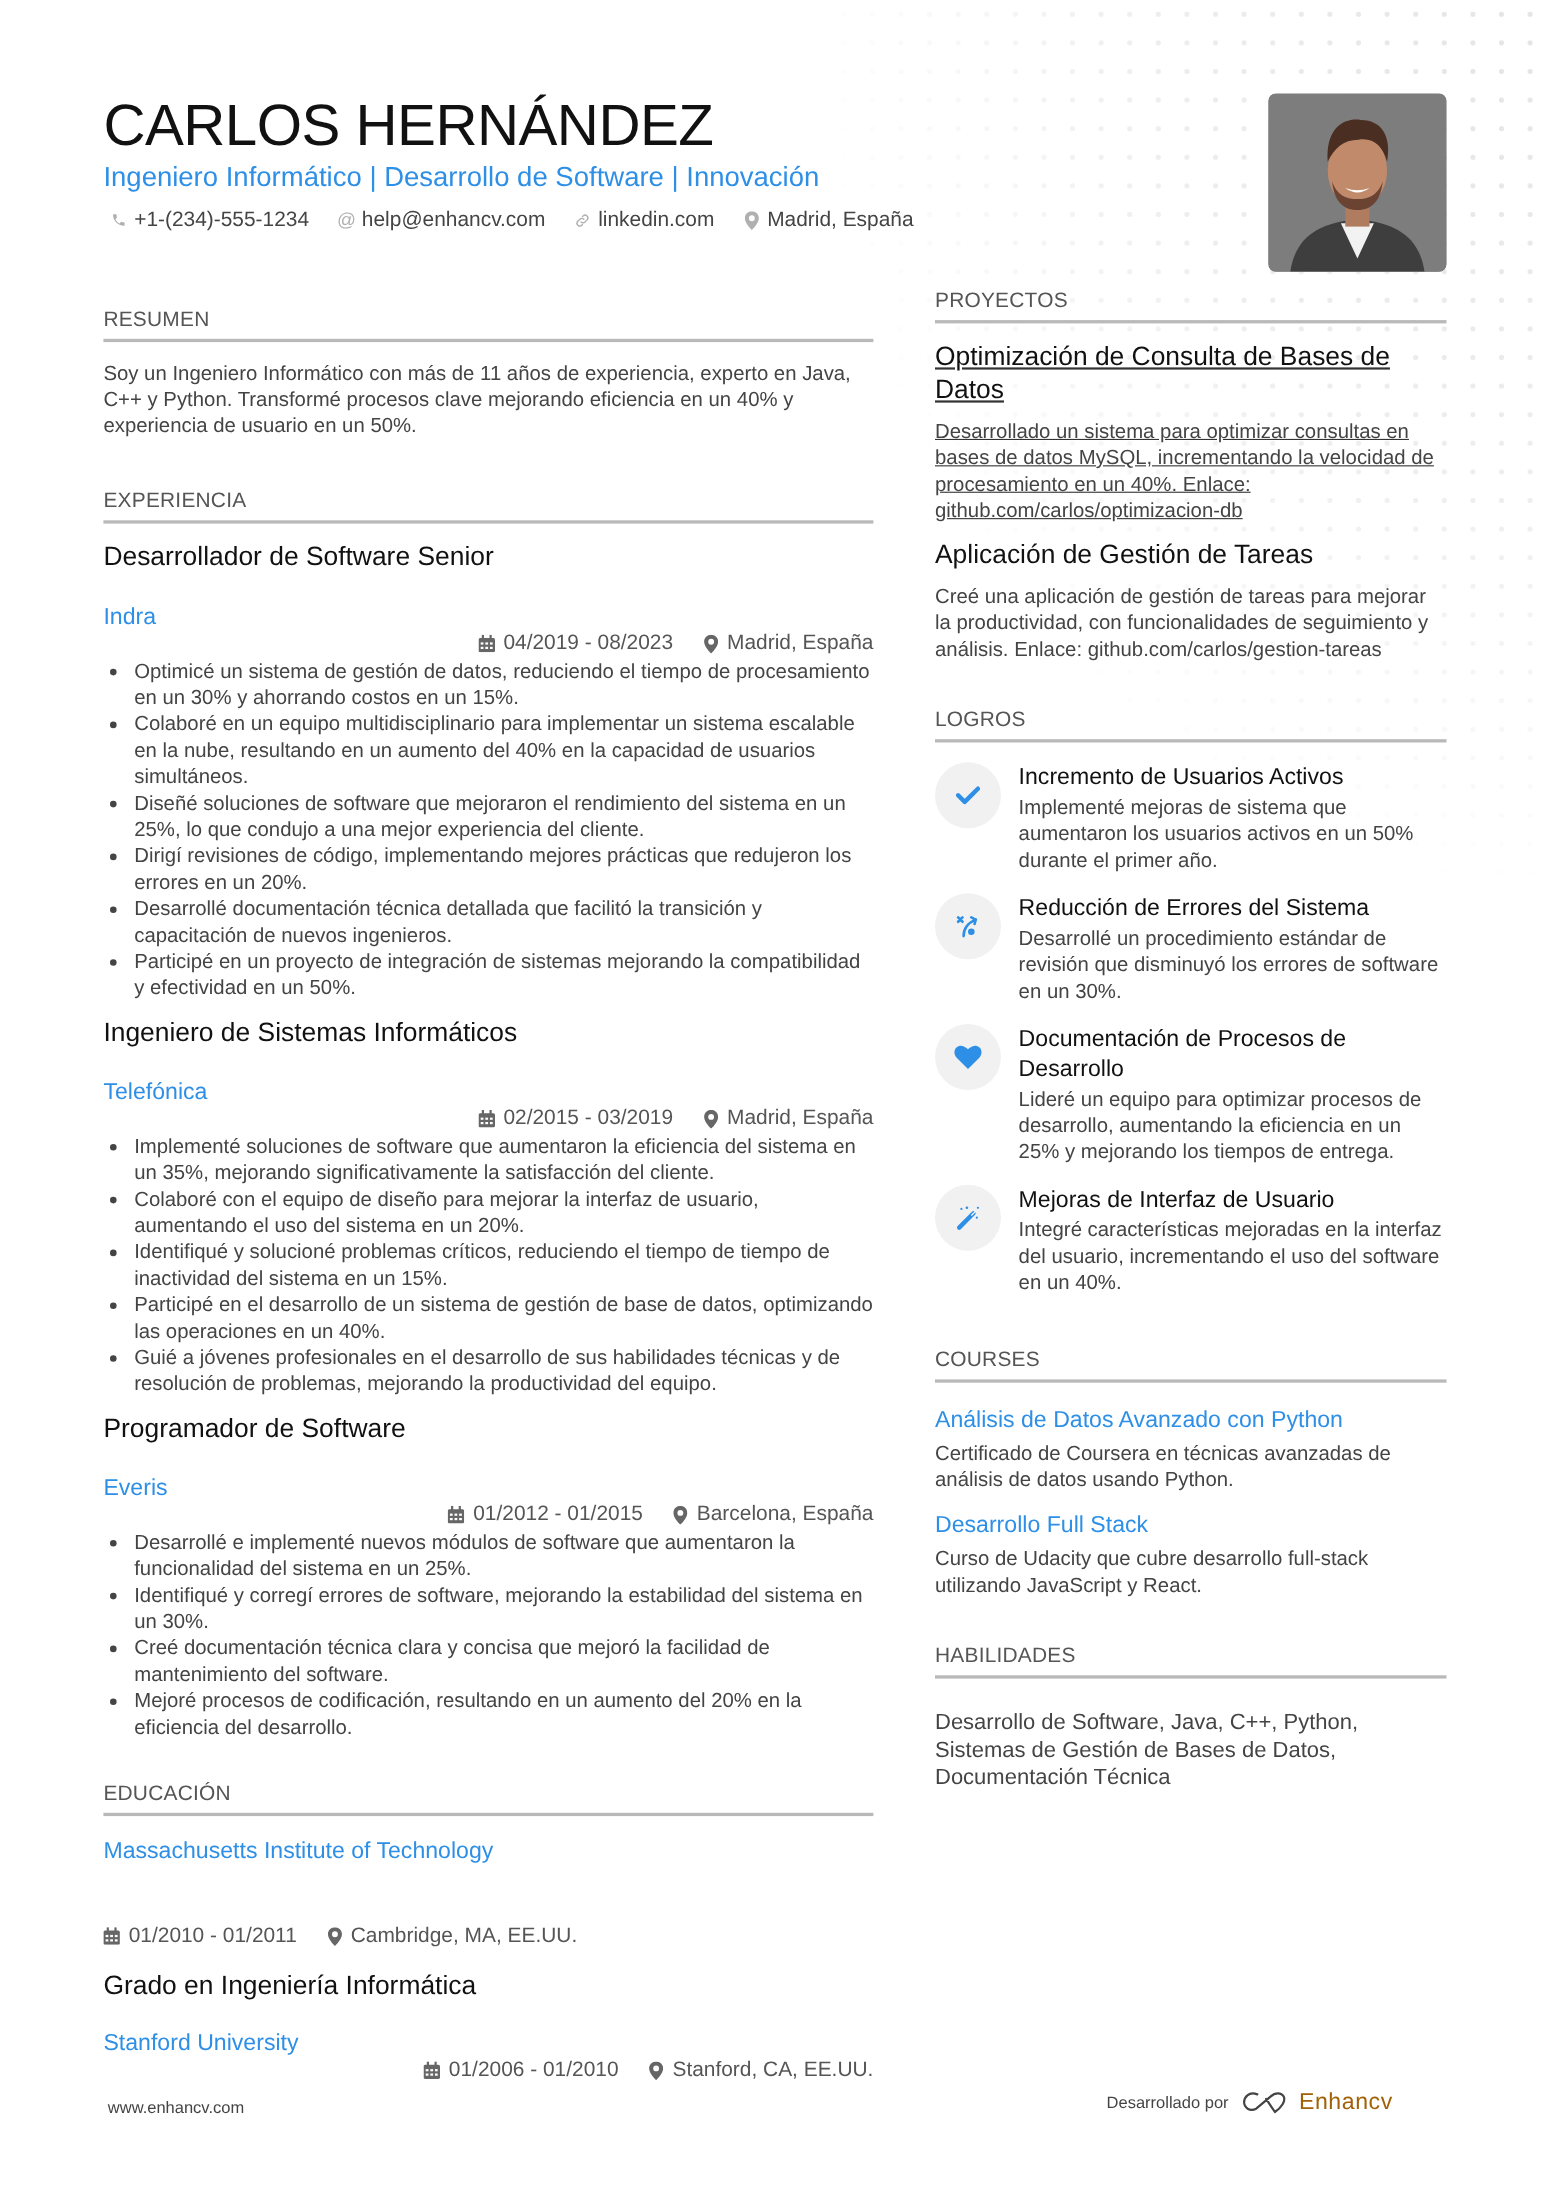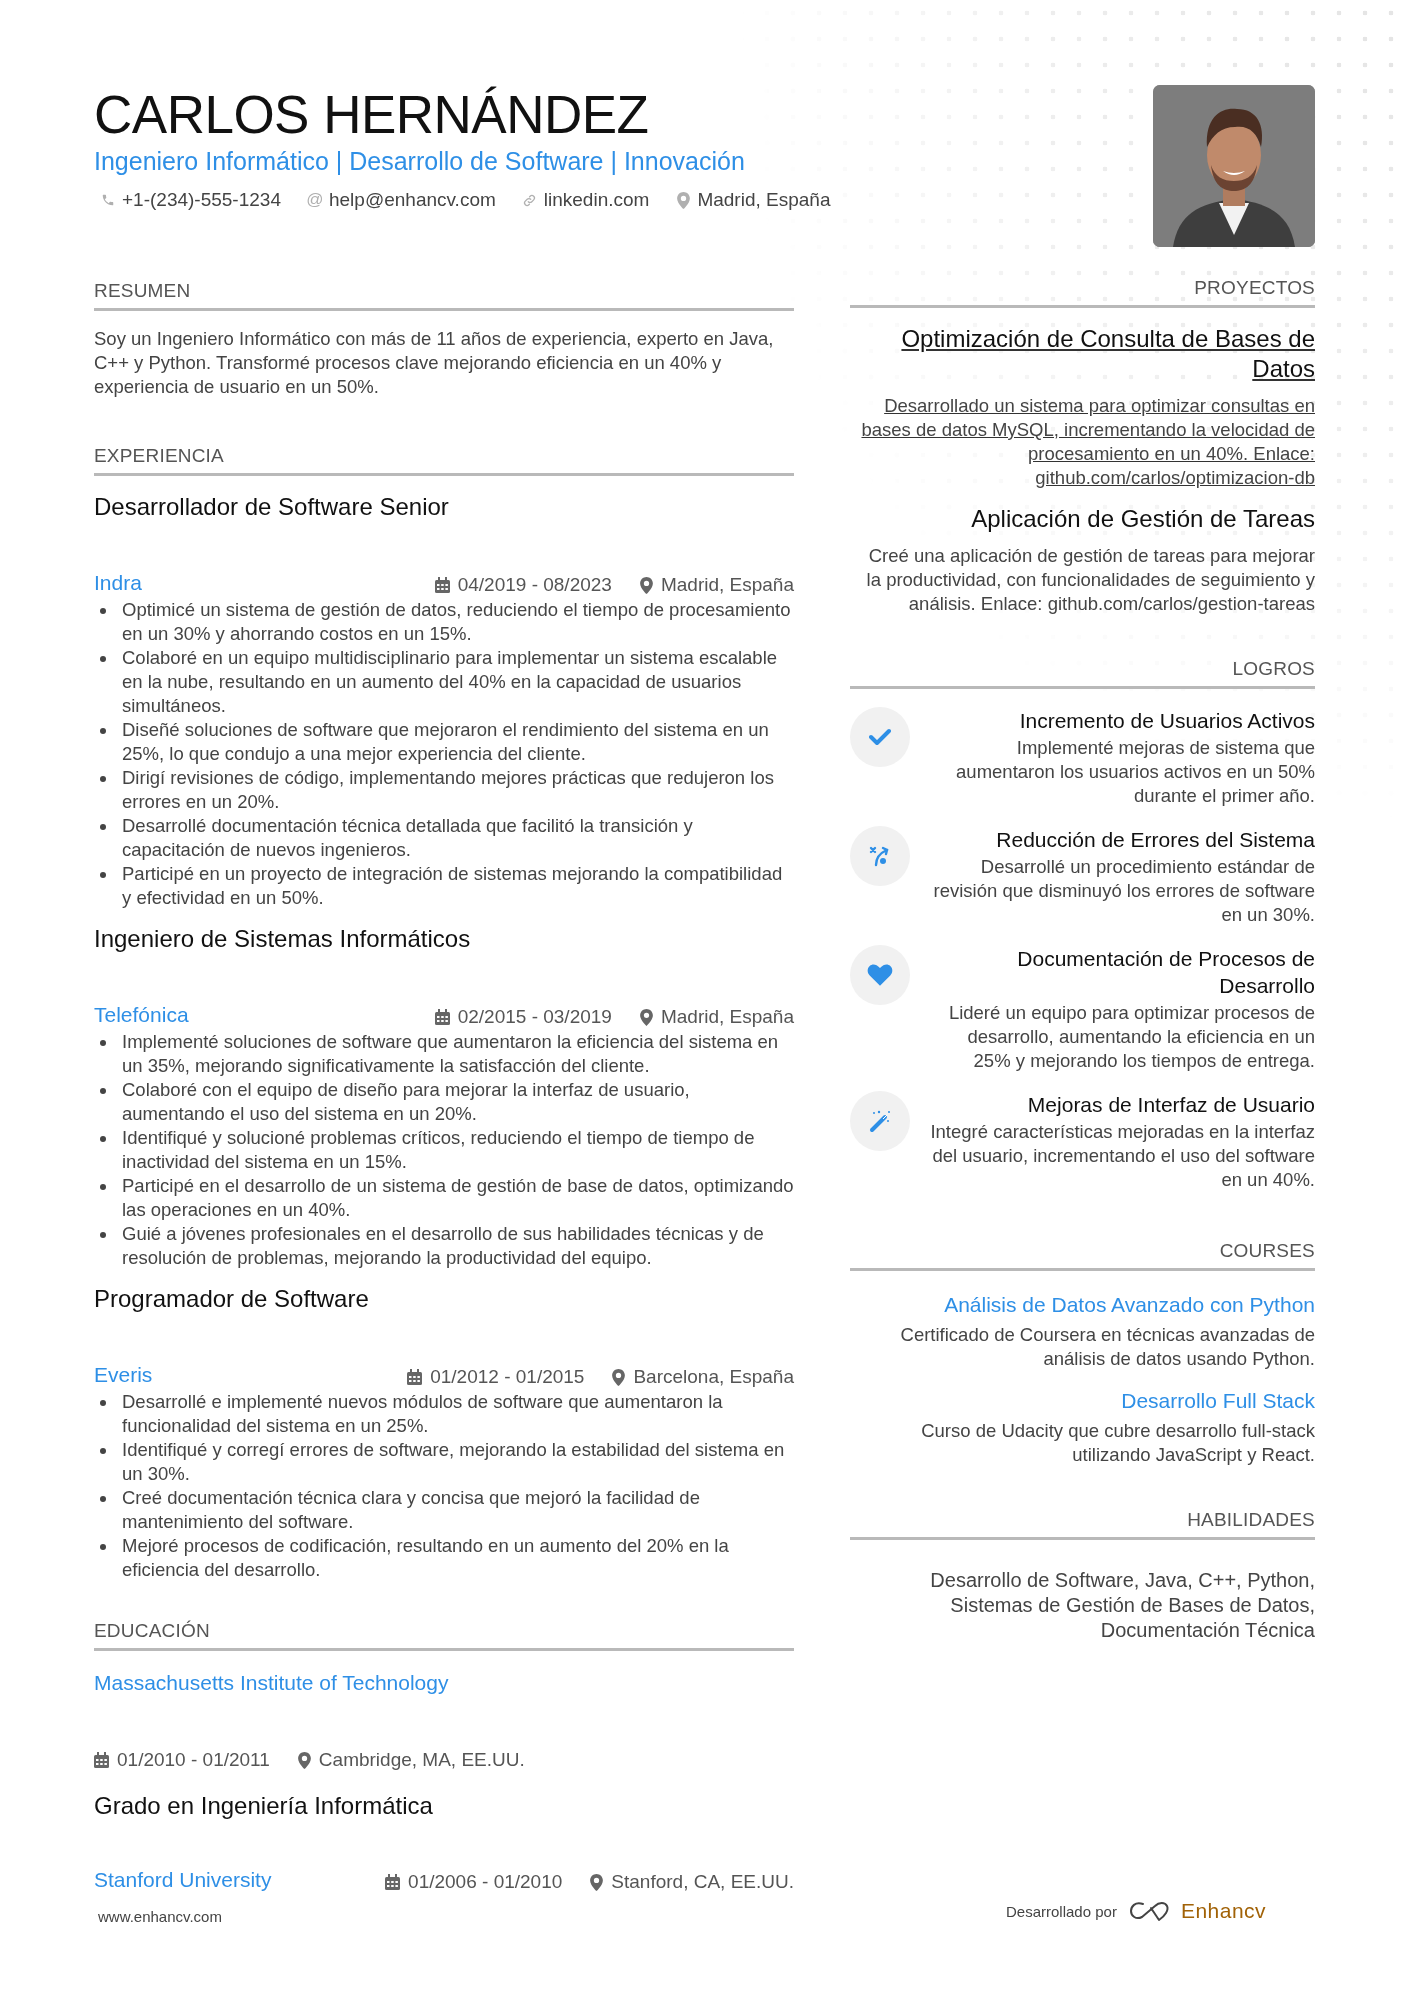--- a/index.html
+++ b/index.html
@@ -37,33 +37,33 @@
   .contact { display: flex; align-items: center; margin-right: 26px; }
   .contact .ci { color: #aaa; font-size: 15px; margin-right: 6px; width: 16px; text-align: center; display:inline-flex; justify-content:center; }
   .photo {
     position: absolute; left: 1153px; top: 85px; width: 162px; height: 162px;
     border-radius: 7px; overflow: hidden;
     background: linear-gradient(160deg, #8e8e8e 0%, #6f6f6f 100%);
   }
 
   
   .left { position: absolute; left: 94px; top: 278px; width: 700px; }
-  .right { position: absolute; left: 850px; top: 275px; width: 465px; text-align: right; }
+  .right { position: absolute; left: 850px; top: 261px; width: 465px; }
 
   .sec-title {
     font-size: 19px; color: #555; text-transform: uppercase; letter-spacing: 0.2px;
     padding-bottom: 4px; border-bottom: 3px solid #b9b9b9; line-height: 26px;
   }
   .para { font-size: 18.5px; color: #444; line-height: 24px; }
 
   .summary { margin-top: 16px; margin-bottom: 44px; }
 
   .job { margin-top: 14px; }
   .job-title { font-size: 24px; color: #111; line-height: 30px; }
-  .job-meta { display: flex; justify-content: space-between; align-items: flex-end; margin-top: 4px; }
+  .job-meta { display: flex; justify-content: space-between; align-items: center; margin-top: 4px; }
   .company { font-size: 21px; color: #2e8fe6; line-height: 26px; }
   .meta-right { display: flex; align-items: center; font-size: 19px; color: #555; }
   .meta-item { display: flex; align-items: center; margin-left: 28px; margin-top: 48px; }
   .meta-item:first-child { margin-left: 0; }
   .meta-item svg { margin-right: 8px; }
 
   .bullets { list-style: none; margin-top: 2px; }
   .bullets li {
     position: relative; padding-left: 28px; font-size: 18.5px; color: #444; line-height: 24px;
   }

